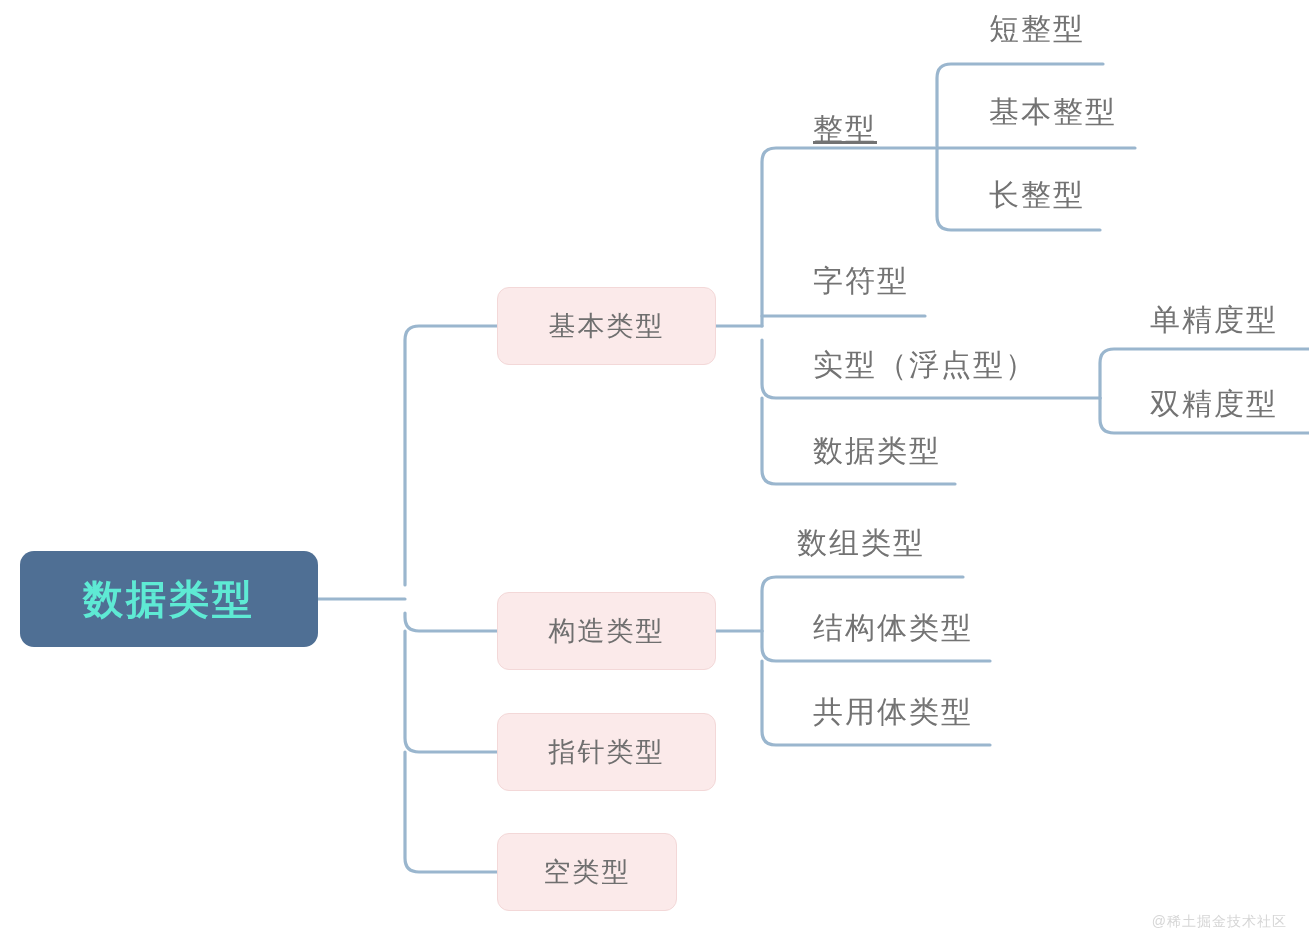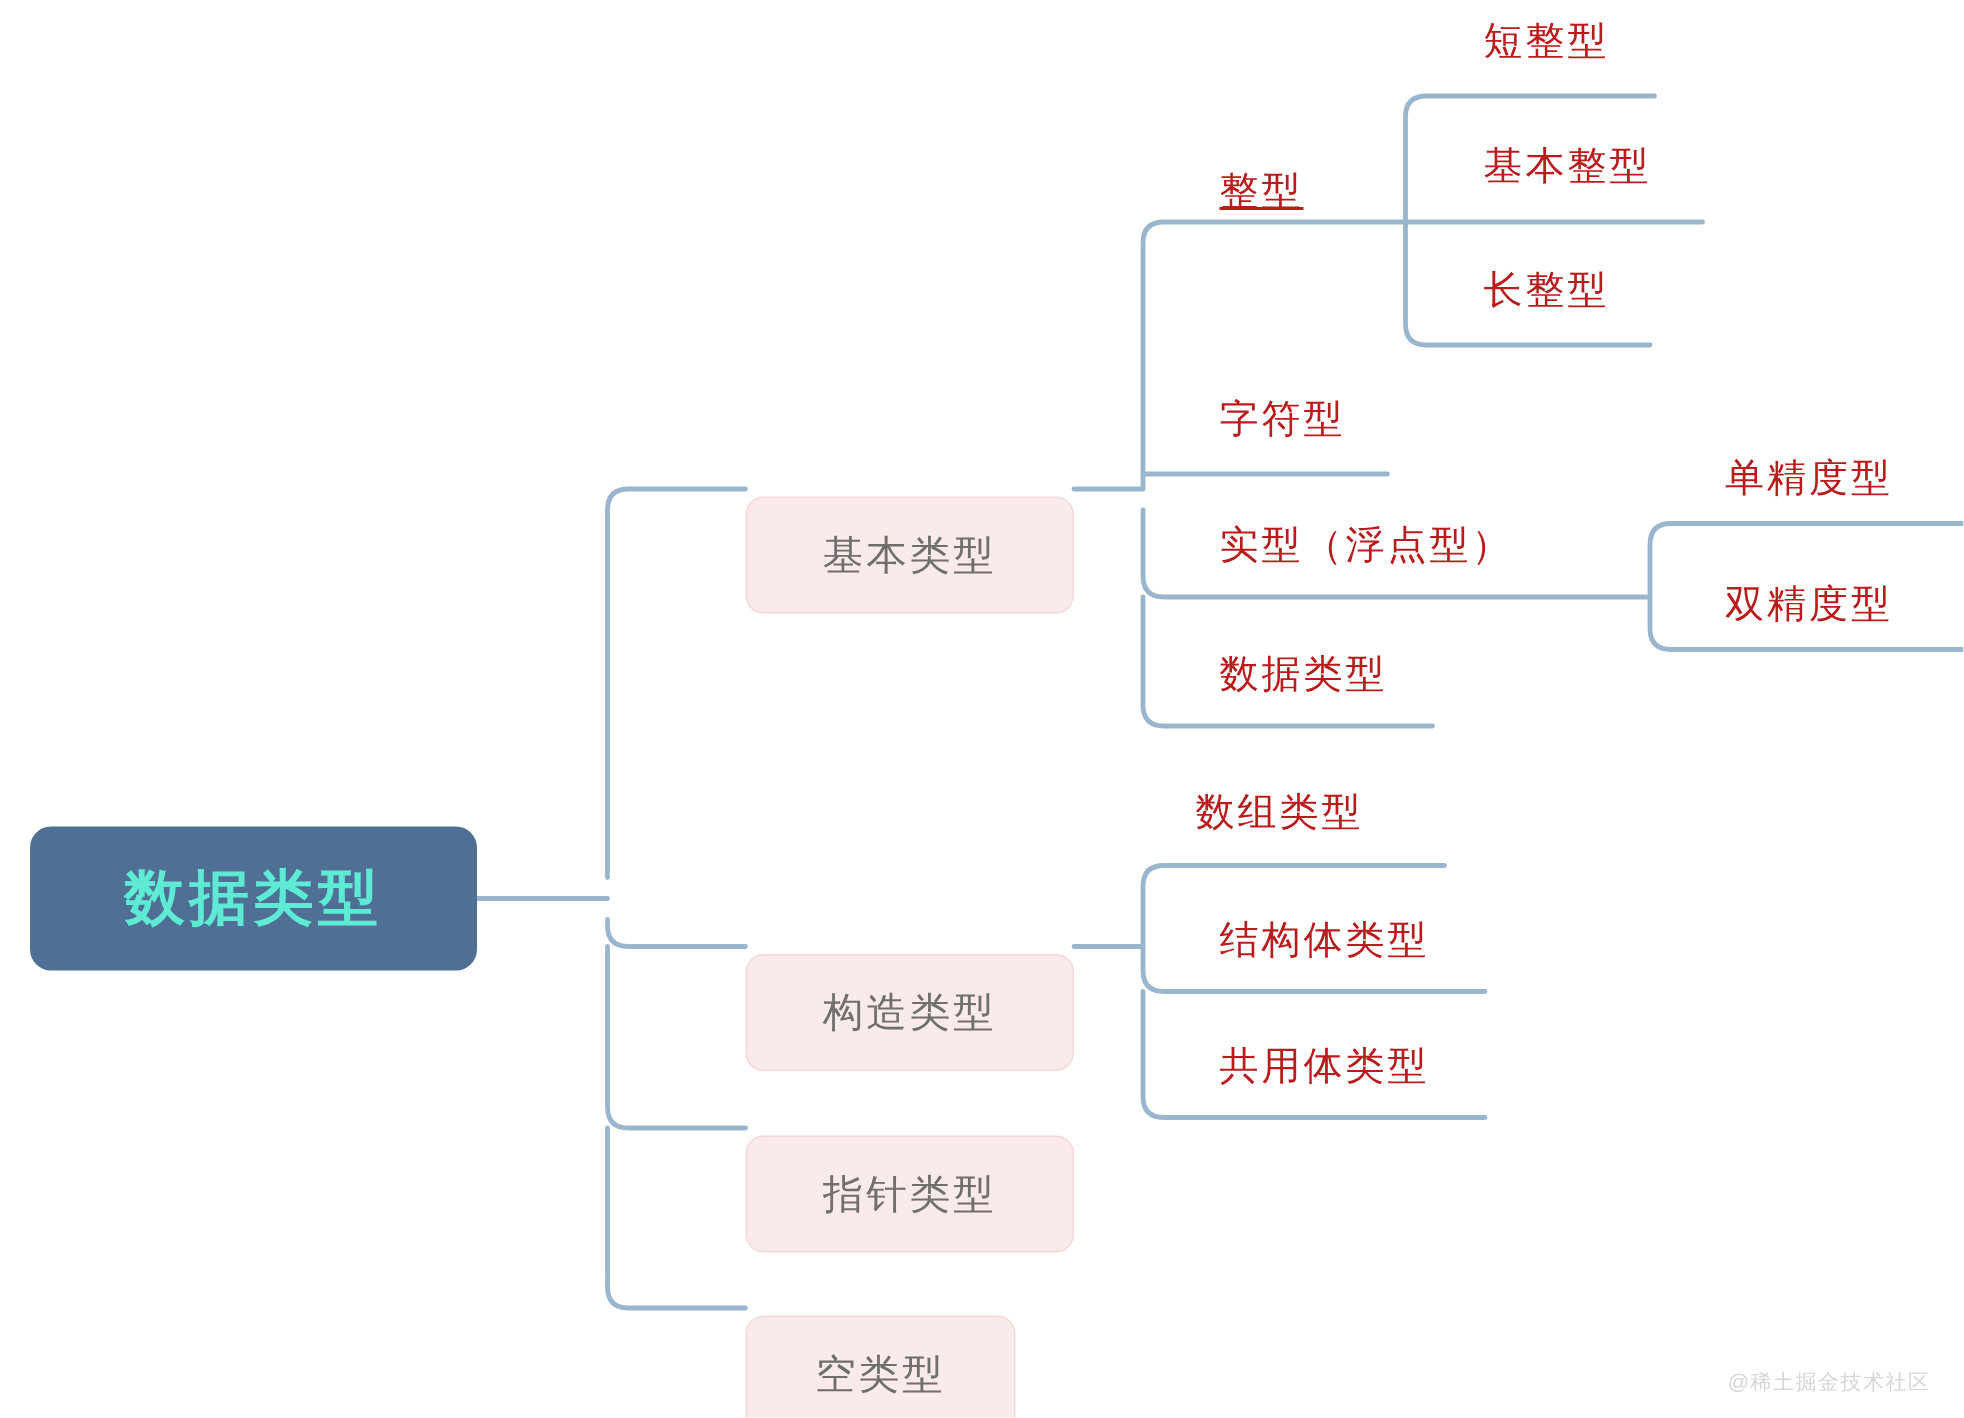--- a/index.html
+++ b/index.html
@@ -46,28 +46,27 @@
     letter-spacing: 3px;
   }
 
   .node-branch {
     background: #fbeaea;
     border: 1.5px solid #f3d8d8;
     border-radius: 12px;
     color: #6f6f6f;
     font-size: 27px;
     letter-spacing: 2px;
-    margin-top: 44px;
   }
 
   
   .leaf {
     position: absolute;
-    color: #b91c1c;
-    font-size: 26px;
+    color: #737373;
+    font-size: 30px;
     letter-spacing: 2px;
     white-space: nowrap;
     line-height: 1;
   }
 
   .watermark {
     position: absolute;
     right: 22px;
     bottom: 14px;
     color: #d6d6d6;

